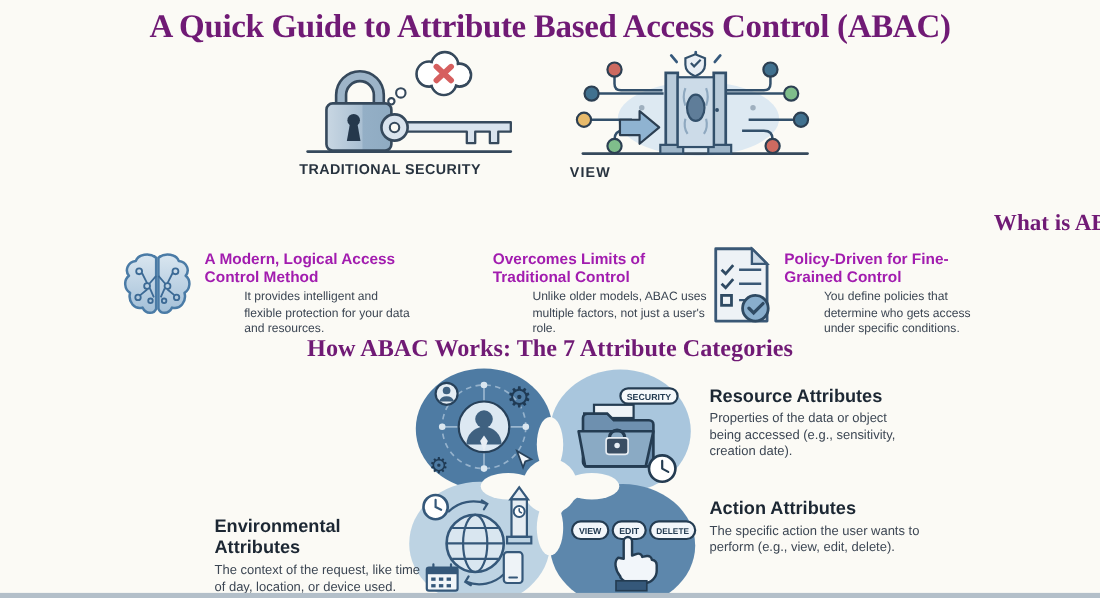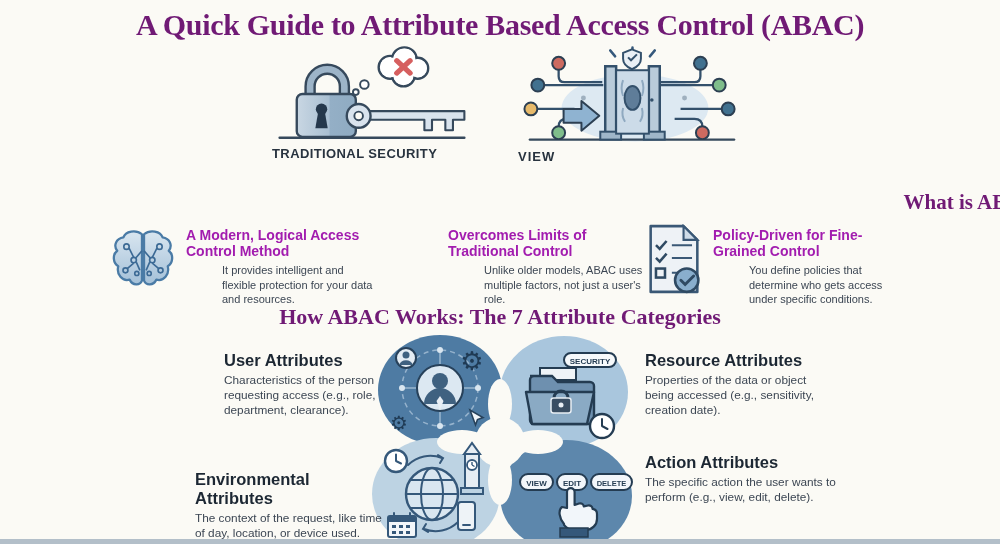--- a/index.html
+++ b/index.html
@@ -261,24 +261,20 @@
       <text x="204" y="151.5" font-size="8" font-weight="bold" text-anchor="middle" fill="#243c52">EDIT</text>
       <rect x="223" y="140" width="41" height="16" rx="8" fill="#f2f6fa" stroke="#243c52" stroke-width="2"></rect>
       <text x="243.5" y="151.5" font-size="7.5" font-weight="bold" text-anchor="middle" fill="#243c52">DELETE</text>
       <g>
         <path d="M196 190 c-5 -6 -6 -14 -2 -17 l5 1 v-16 a3.8 3.8 0 0 1 7.6 0 v13 l4.4 -1.5 c2.6 -.8 4.6 .8 4.8 2.8 l4.2 -.8 c2.6 -.4 4.4 1.2 4.6 3.4 c2.6 .4 4.4 2.2 4.4 5 v5 c0 6 -5 11 -11 11 h-13 c-3.4 0 -6.6 -2 -9 -5 z" fill="#f2f6fa" stroke="#243c52" stroke-width="2.2" stroke-linejoin="round"></path>
         <rect x="192" y="194" width="28" height="9" fill="#35587a" stroke="#243c52" stroke-width="1.5"></rect>
       </g>
     </g>
   </svg>
 
-  <div class="quad" style="left:224px;top:351px;width:165px;">
-    <div class="quad-title">User Attributes</div>
-    <div class="quad-body">Characteristics of the person requesting access (e.g., role, department, clearance).</div>
-  </div>
   <div class="quad" style="left:645px;top:351px;width:180px;">
     <div class="quad-title">Resource Attributes</div>
     <div class="quad-body">Properties of the data or object being accessed (e.g., sensitivity, creation date).</div>
   </div>
   <div class="quad" style="left:195px;top:458px;width:192px;margin-top:12px;">
     <div class="quad-title">Environmental Attributes</div>
     <div class="quad-body">The context of the request, like time of day, location, or device used.</div>
   </div>
   <div class="quad" style="left:645px;top:453px;width:195px;">
     <div class="quad-title">Action Attributes</div>

